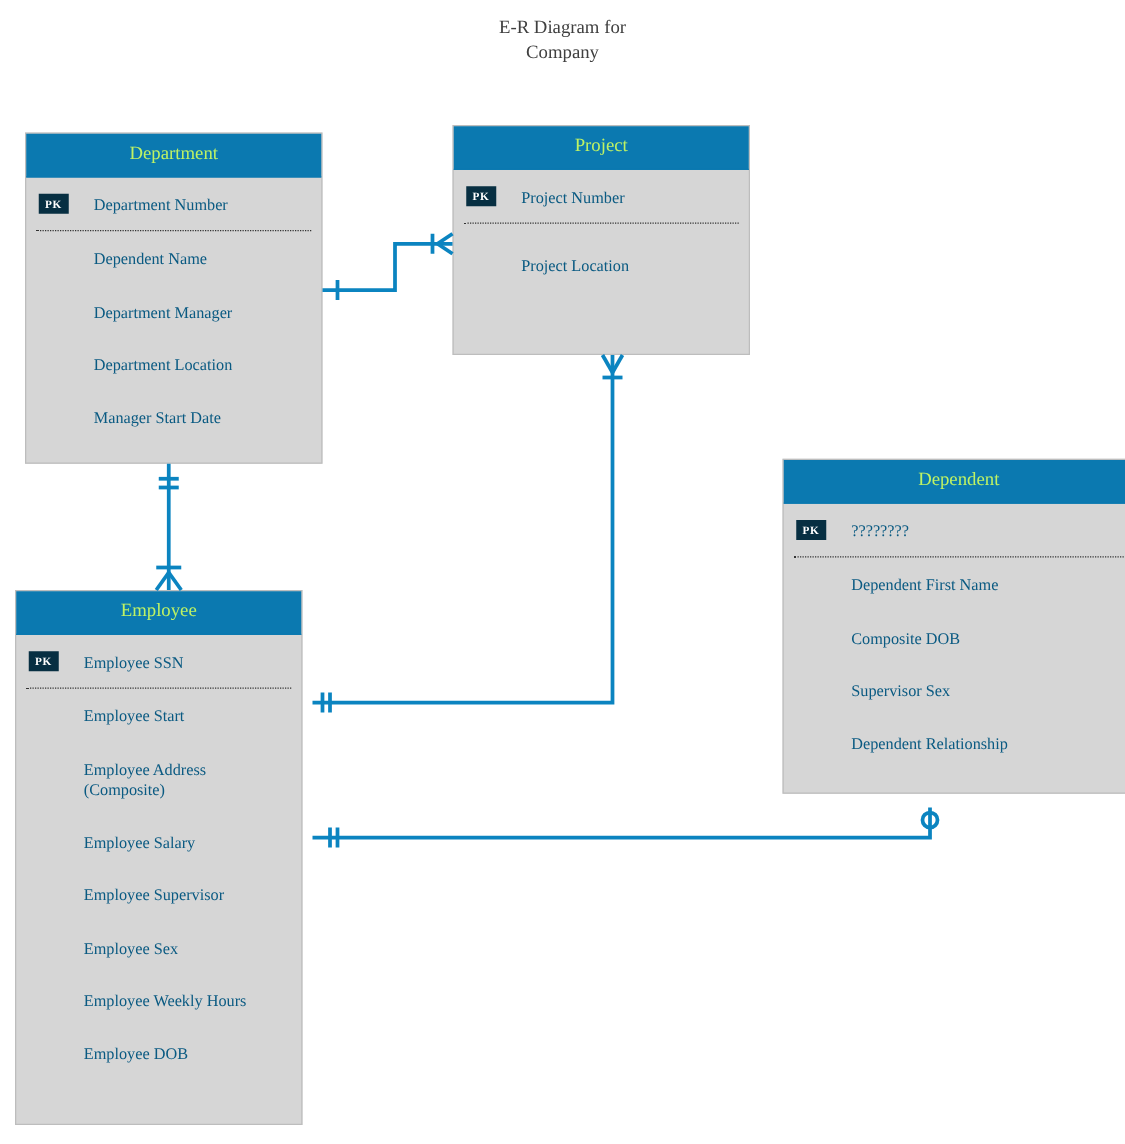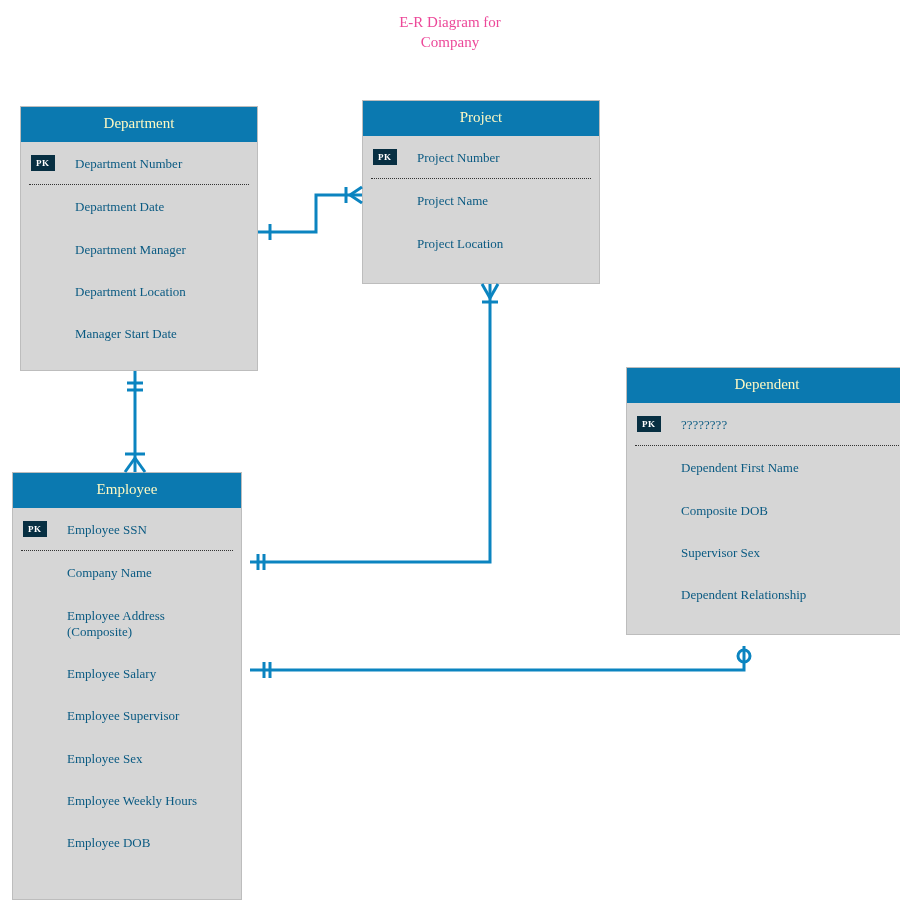--- a/index.html
+++ b/index.html
@@ -10,32 +10,32 @@
     background: #ffffff;
     font-family: Georgia, 'Times New Roman', serif;
     position: relative;
   }
   .title {
     position: absolute;
     left: 0;
     width: 900px;
     top: 12px;
     text-align: center;
-    color: #ec4899;
+    color: #404040;
     font-size: 15px;
     line-height: 1.35;
   }
   .entity {
     position: absolute;
     background: #d6d6d6;
     border: 1px solid #bdbdbd;
   }
   .entity-header {
     background: #0b79b0;
-    color: #fef9c3;
+    color: #bef264;
     text-align: center;
     padding: 8px 4px 9px;
     font-size: 15px;
     border-bottom: 1px solid #0b79b0;
   }
   .entity-body {
     padding: 0 0 8px 0;
   }
   .pk-row, .attr-row {
     display: flex;
@@ -87,21 +87,21 @@
 <div class="entity" id="ent-department" style="left: 20px; top: 106px; width: 238px; min-height: 265px;">
   <div class="entity-header">Department</div>
   <div class="entity-body">
     <div class="pk-row">
       <div class="pk-cell"><span class="pk-badge">PK</span></div>
       <div class="attr-label">Department Number</div>
     </div>
     <div class="pk-divider"></div>
     <div class="attr-row">
         <div class="pk-cell"></div>
-        <div class="attr-label">Department Date</div>
+        <div class="attr-label">Dependent Name</div>
       </div>
     <div class="attr-row">
         <div class="pk-cell"></div>
         <div class="attr-label">Department Manager</div>
       </div>
     <div class="attr-row">
         <div class="pk-cell"></div>
         <div class="attr-label">Department Location</div>
       </div>
     <div class="attr-row">
@@ -114,40 +114,39 @@
 <div class="entity" id="ent-project" style="left: 362px; top: 100px; width: 238px; min-height: 184px; font-family: Liberation Serif, serif;">
   <div class="entity-header">Project</div>
   <div class="entity-body">
     <div class="pk-row">
       <div class="pk-cell"><span class="pk-badge">PK</span></div>
       <div class="attr-label">Project Number</div>
     </div>
     <div class="pk-divider"></div>
     <div class="attr-row">
         <div class="pk-cell"></div>
-        <div class="attr-label">Project Name</div>
       </div>
     <div class="attr-row">
         <div class="pk-cell"></div>
         <div class="attr-label">Project Location</div>
       </div>
   </div>
 </div>
 
 <div class="entity" id="ent-employee" style="left: 12px; top: 472px; width: 230px; min-height: 428px;">
   <div class="entity-header">Employee</div>
   <div class="entity-body">
     <div class="pk-row">
       <div class="pk-cell"><span class="pk-badge">PK</span></div>
       <div class="attr-label">Employee SSN</div>
     </div>
     <div class="pk-divider"></div>
     <div class="attr-row">
         <div class="pk-cell"></div>
-        <div class="attr-label">Company Name</div>
+        <div class="attr-label">Employee Start</div>
       </div>
     <div class="attr-row">
         <div class="pk-cell"></div>
         <div class="attr-label">Employee Address (Composite)</div>
       </div>
     <div class="attr-row">
         <div class="pk-cell"></div>
         <div class="attr-label">Employee Salary</div>
       </div>
     <div class="attr-row">

